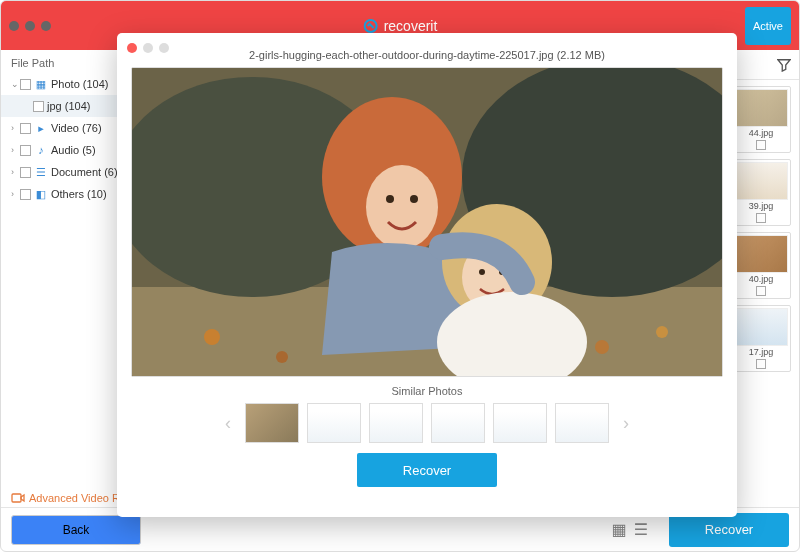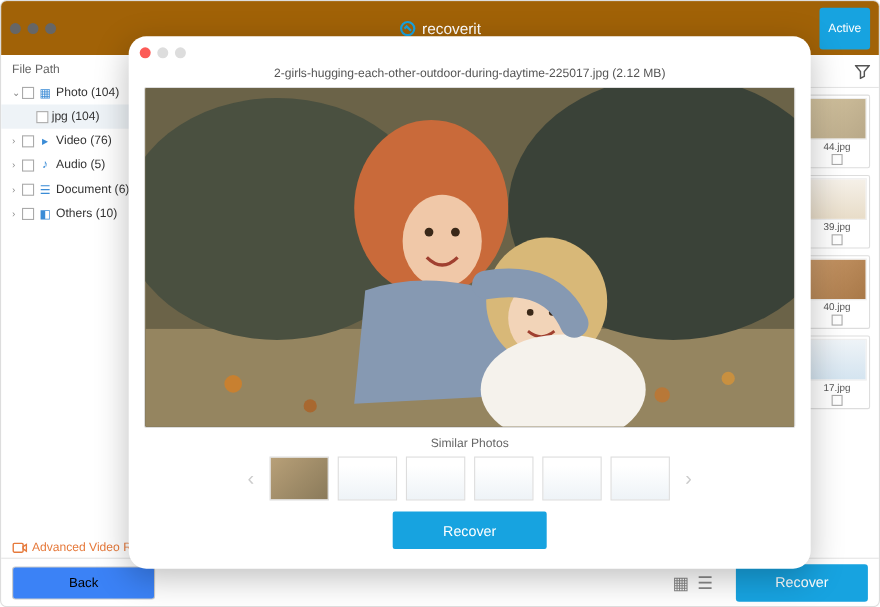--- a/index.html
+++ b/index.html
@@ -1,17 +1,17 @@
 <!DOCTYPE html>
 <html><head>
 <meta charset="utf-8">
 <style>
 *{box-sizing:border-box;margin:0;padding:0;font-family:-apple-system,Helvetica,Arial,sans-serif}
 body{width:800px;height:552px;overflow:hidden;background:#fff;border:1px solid #ddd;border-radius:6px;position:relative}
-.header{height:49px;background:#a16207;display:flex;align-items:center;padding:0 8px;position:relative}
+.header{height:49px;background:#ef4444;display:flex;align-items:center;padding:0 8px;position:relative}
 .traffic{display:flex;gap:6px;margin-right:10px}
 .dot{width:10px;height:10px;border-radius:50%;background:#666}
 .hdr-title{position:absolute;left:50%;transform:translateX(-50%);display:flex;align-items:center;color:#fff;font-size:14px;font-weight:500}
 .hdr-title svg{margin-right:5px}
 .active-btn{margin-left:auto;background:#17a3e0;color:#fff;font-size:11px;padding:13px 8px;border-radius:3px;border:none}
 .main{display:flex;height:480px}
 .sidebar{width:135px;border-right:1px solid #e5e5e5;font-size:11px;color:#333;padding-top:3px}
 .side-h{padding:4px 10px;font-size:11px;color:#666}
 .tree-item{display:flex;align-items:center;padding:3px 4px 3px 10px;gap:3px;height:22px}
 .tree-item.sel{background:#eef3f7}
@@ -29,21 +29,21 @@
 .th .pic.p3{background:linear-gradient(135deg,#c89868,#a87848)}
 .th .pic.p4{background:linear-gradient(#eef3f7,#d4e4f0)}
 .th .cb2{width:10px;height:10px;border:1px solid #aaa;margin:2px auto 0}
 .adv{position:absolute;bottom:46px;left:10px;color:#e67a3c;font-size:11px;display:flex;align-items:center;gap:4px}
 .bottom{position:absolute;bottom:0;left:0;right:0;height:44px;border-top:1px solid #e5e5e5;display:flex;align-items:center;padding:0 10px;gap:10px}
 .back-btn{width:130px;height:30px;border:1px solid #ccc;background:#3b82f6;border-radius:3px;font-size:12px}
 .view-ic{margin-left:auto;display:flex;gap:6px;color:#888;margin-right:10px}
 .view-ic span{width:16px;height:16px;display:flex;align-items:center;justify-content:center}
 .recover-main{width:120px;height:34px;background:#17a3e0;color:#fff;border:none;border-radius:3px;font-size:13px;font-weight:500}
 
-.modal{position:absolute;left:116px;top:32px;width:620px;height:484px;background:#fff;border-radius:16px;box-shadow:0 8px 30px rgba(0,0,0,.25);z-index:50;padding:24px 14px 12px;display:flex;flex-direction:column}
+.modal{position:absolute;left:116px;top:32px;width:620px;height:484px;background:#fff;border-radius:5px;box-shadow:0 8px 30px rgba(0,0,0,.25);z-index:50;padding:12px 14px 12px;display:flex;flex-direction:column}
 .m-traffic{display:flex;gap:6px;position:absolute;left:10px;top:10px}
 .m-traffic .d1{width:10px;height:10px;border-radius:50%;background:#fc5b57}
 .m-traffic .d2,.m-traffic .d3{width:10px;height:10px;border-radius:50%;background:#ddd}
 .m-title{text-align:center;font-size:11px;color:#555;padding:4px 0 6px}
 .preview{flex:0 0 310px;border:1px solid #ddd;border-radius:2px;background:#8a7a5a;overflow:hidden;position:relative}
 .preview svg{width:100%;height:100%}
 .sim-label{text-align:center;font-size:11px;color:#666;margin:8px 0 6px}
 .sim-row{display:flex;align-items:center;justify-content:center;gap:8px;margin-bottom:10px}
 .arrow{color:#ccc;font-size:18px;padding:0 6px;cursor:pointer}
 .sim-th{width:54px;height:40px;border:1px solid #ddd;background:#f8f8f8}

